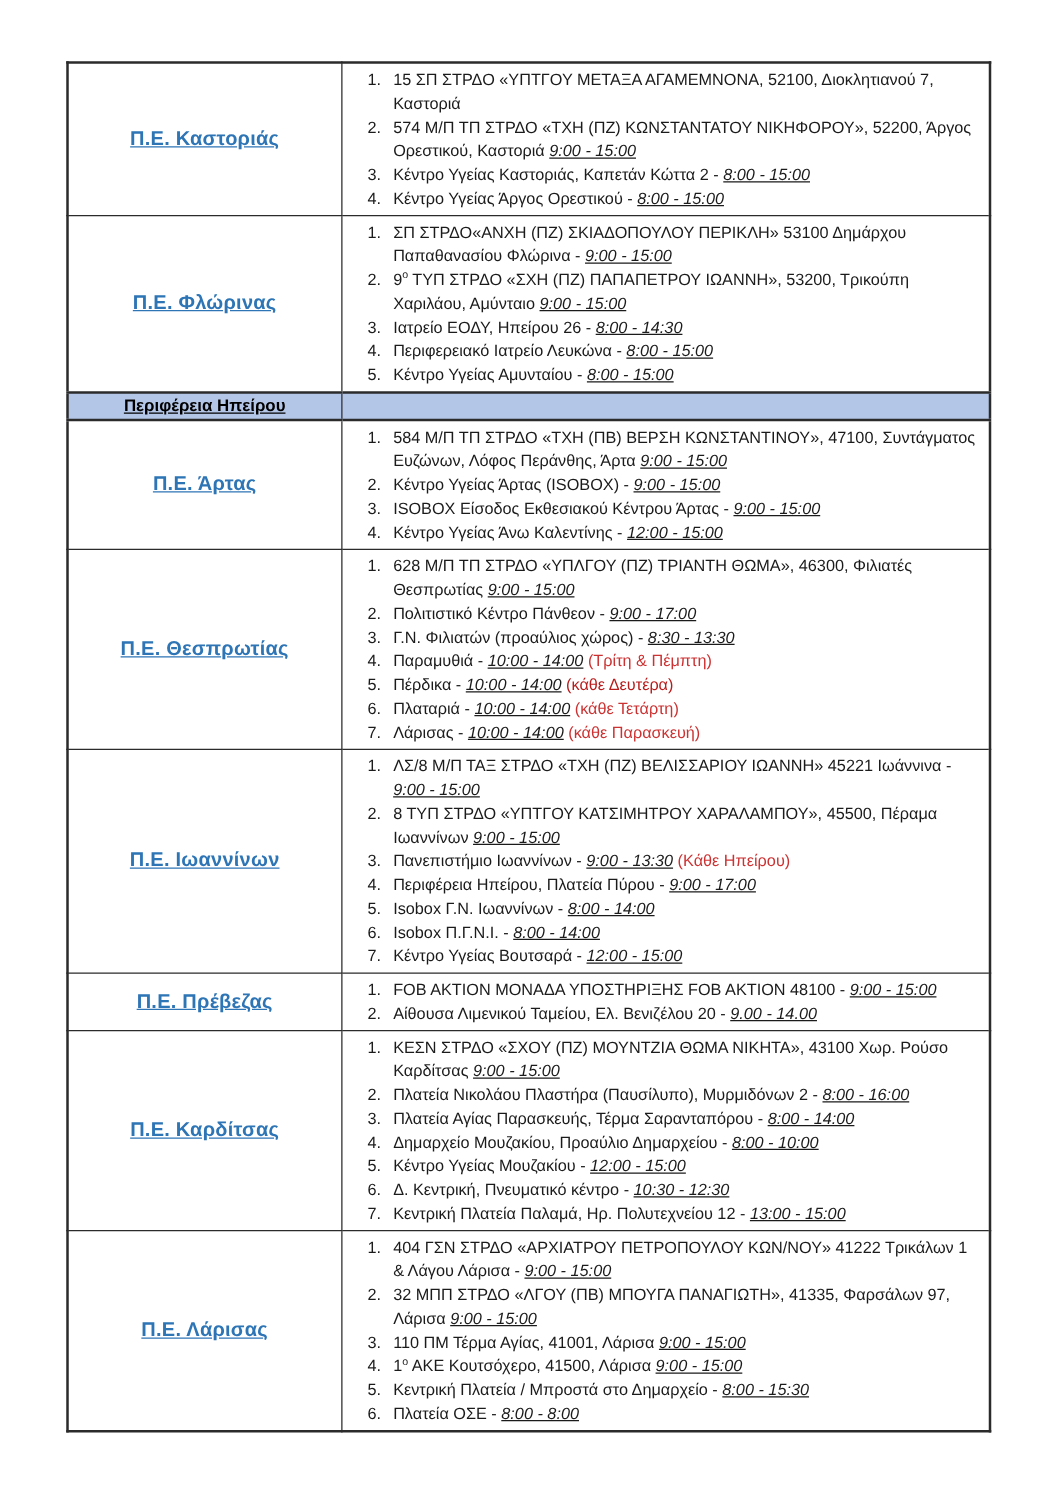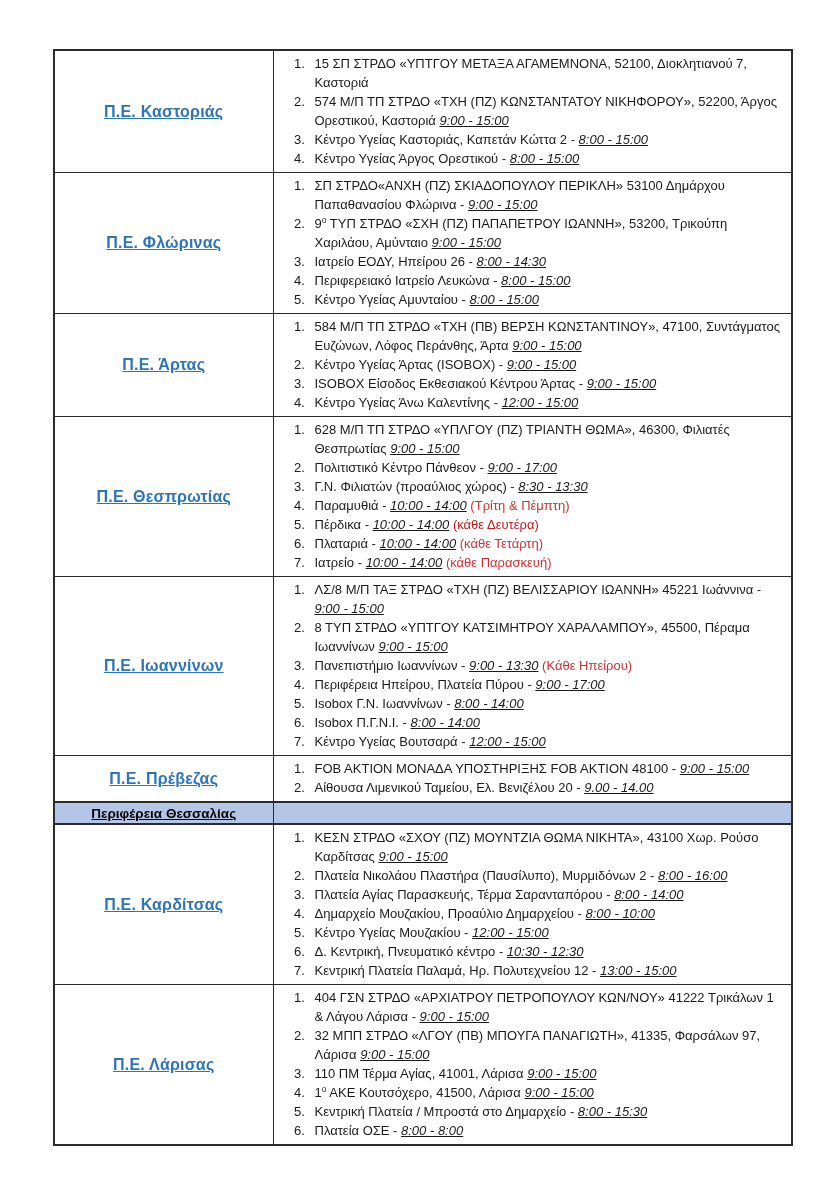--- a/index.html
+++ b/index.html
@@ -79,20 +79,24 @@
           <td class="right-cell">
             <ol class="loc-list">
               <li><span>ΣΠ ΣΤΡΔΟ«ΑΝΧΗ (ΠΖ) ΣΚΙΑΔΟΠΟΥΛΟΥ ΠΕΡΙΚΛΗ» 53100 Δημάρχου Παπαθανασίου Φλώρινα - </span><span class="u">9:00 - 15:00</span></li>
               <li><span>9</span><span class="sup">ο</span><span> ΤΥΠ ΣΤΡΔΟ «ΣΧΗ (ΠΖ) ΠΑΠΑΠΕΤΡΟΥ ΙΩΑΝΝΗ», 53200, Τρικούπη Χαριλάου, Αμύνταιο </span><span class="u">9:00 - 15:00</span></li>
               <li><span>Ιατρείο ΕΟΔΥ, Ηπείρου 26 - </span><span class="u">8:00 - 14:30</span></li>
               <li><span>Περιφερειακό Ιατρείο Λευκώνα - </span><span class="u">8:00 - 15:00</span></li>
               <li><span>Κέντρο Υγείας Αμυνταίου - </span><span class="u">8:00 - 15:00</span></li>
             </ol>
           </td>
         </tr>
+        <tr class="section-row">
+          <td class="left-cell"><span class="section-label">Περιφέρεια Ηπείρου</span></td>
+          <td class="right-cell"></td>
+        </tr>
         <tr>
           <td class="left-cell"><span class="region-label">Π.Ε. Άρτας</span></td>
           <td class="right-cell">
             <ol class="loc-list">
               <li><span>584 Μ/Π ΤΠ ΣΤΡΔΟ «ΤΧΗ (ΠΒ) ΒΕΡΣΗ ΚΩΝΣΤΑΝΤΙΝΟΥ», 47100, Συντάγματος Ευζώνων, Λόφος Περάνθης, Άρτα </span><span class="u">9:00 - 15:00</span></li>
               <li><span>Κέντρο Υγείας Άρτας (ISOBOX) - </span><span class="u">9:00 - 15:00</span></li>
               <li><span>ISOBOX Είσοδος Εκθεσιακού Κέντρου Άρτας - </span><span class="u">9:00 - 15:00</span></li>
               <li><span>Κέντρο Υγείας Άνω Καλεντίνης - </span><span class="u">12:00 - 15:00</span></li>
             </ol>
           </td>
@@ -100,21 +104,21 @@
         <tr>
           <td class="left-cell"><span class="region-label">Π.Ε. Θεσπρωτίας</span></td>
           <td class="right-cell">
             <ol class="loc-list">
               <li><span>628 Μ/Π ΤΠ ΣΤΡΔΟ «ΥΠΛΓΟΥ (ΠΖ) ΤΡΙΑΝΤΗ ΘΩΜΑ», 46300, Φιλιατές Θεσπρωτίας </span><span class="u">9:00 - 15:00</span></li>
               <li><span>Πολιτιστικό Κέντρο Πάνθεον - </span><span class="u">9:00 - 17:00</span></li>
               <li><span>Γ.Ν. Φιλιατών (προαύλιος χώρος) - </span><span class="u">8:30 - 13:30</span></li>
               <li><span>Παραμυθιά - </span><span class="u">10:00 - 14:00</span><span> </span><span class="red" style="color: rgb(204, 50, 50);">(Τρίτη &amp; Πέμπτη)</span></li>
               <li><span>Πέρδικα - </span><span class="u">10:00 - 14:00</span><span> </span><span class="red" style="color: #b91c1c;">(κάθε Δευτέρα)</span></li>
               <li><span>Πλαταριά - </span><span class="u">10:00 - 14:00</span><span> </span><span class="red" style="color: rgb(204, 50, 50);">(κάθε Τετάρτη)</span></li>
-              <li><span>Ιατρείο - </span><span class="u">10:00 - 14:00</span><span> </span><span class="red" style="color: rgb(204, 50, 50);">(κάθε Παρασκευή)</span></li>
+              <li><span>Λάρισας - </span><span class="u">10:00 - 14:00</span><span> </span><span class="red" style="color: rgb(204, 50, 50);">(κάθε Παρασκευή)</span></li>
             </ol>
           </td>
         </tr>
         <tr>
           <td class="left-cell"><span class="region-label">Π.Ε. Ιωαννίνων</span></td>
           <td class="right-cell">
             <ol class="loc-list">
               <li><span>ΛΣ/8 Μ/Π ΤΑΞ ΣΤΡΔΟ «ΤΧΗ (ΠΖ) ΒΕΛΙΣΣΑΡΙΟΥ ΙΩΑΝΝΗ» 45221 Ιωάννινα - </span><span class="u">9:00 - 15:00</span></li>
               <li><span>8 ΤΥΠ ΣΤΡΔΟ «ΥΠΤΓΟΥ ΚΑΤΣΙΜΗΤΡΟΥ ΧΑΡΑΛΑΜΠΟΥ», 45500, Πέραμα Ιωαννίνων </span><span class="u">9:00 - 15:00</span></li>
               <li><span>Πανεπιστήμιο Ιωαννίνων - </span><span class="u">9:00 - 13:30</span><span> </span><span class="red" style="color: rgb(204, 50, 50);">(Κάθε Ηπείρου)</span></li>
@@ -126,24 +130,20 @@
           </td>
         </tr>
         <tr>
           <td class="left-cell"><span class="region-label">Π.Ε. Πρέβεζας</span></td>
           <td class="right-cell">
             <ol class="loc-list">
               <li><span>FOB AKTION ΜΟΝΑΔΑ ΥΠΟΣΤΗΡΙΞΗΣ FOB AKTION 48100 - </span><span class="u">9:00 - 15:00</span></li>
               <li><span>Αίθουσα Λιμενικού Ταμείου, Ελ. Βενιζέλου 20 - </span><span class="u">9.00 - 14.00</span></li>
             </ol>
           </td>
-        </tr>
-        <tr class="section-row">
-          <td class="left-cell"><span class="section-label">Περιφέρεια Θεσσαλίας</span></td>
-          <td class="right-cell"></td>
         </tr>
         <tr>
           <td class="left-cell"><span class="region-label">Π.Ε. Καρδίτσας</span></td>
           <td class="right-cell">
             <ol class="loc-list">
               <li><span>ΚΕΣΝ ΣΤΡΔΟ «ΣΧΟΥ (ΠΖ) ΜΟΥΝΤΖΙΑ ΘΩΜΑ ΝΙΚΗΤΑ», 43100 Χωρ. Ρούσο Καρδίτσας </span><span class="u">9:00 - 15:00</span></li>
               <li><span>Πλατεία Νικολάου Πλαστήρα (Παυσίλυπο), Μυρμιδόνων 2 - </span><span class="u">8:00 - 16:00</span></li>
               <li><span>Πλατεία Αγίας Παρασκευής, Τέρμα Σαρανταπόρου - </span><span class="u">8:00 - 14:00</span></li>
               <li><span>Δημαρχείο Μουζακίου, Προαύλιο Δημαρχείου - </span><span class="u">8:00 - 10:00</span></li>
               <li><span>Κέντρο Υγείας Μουζακίου - </span><span class="u">12:00 - 15:00</span></li>

